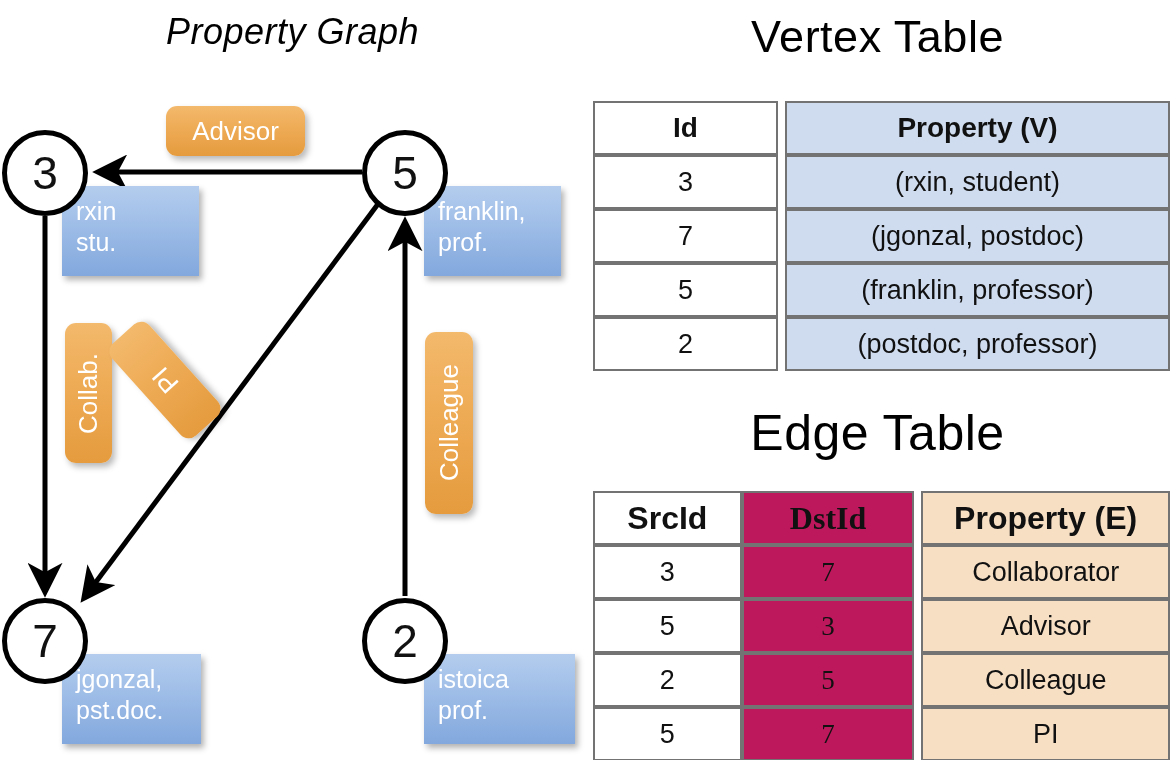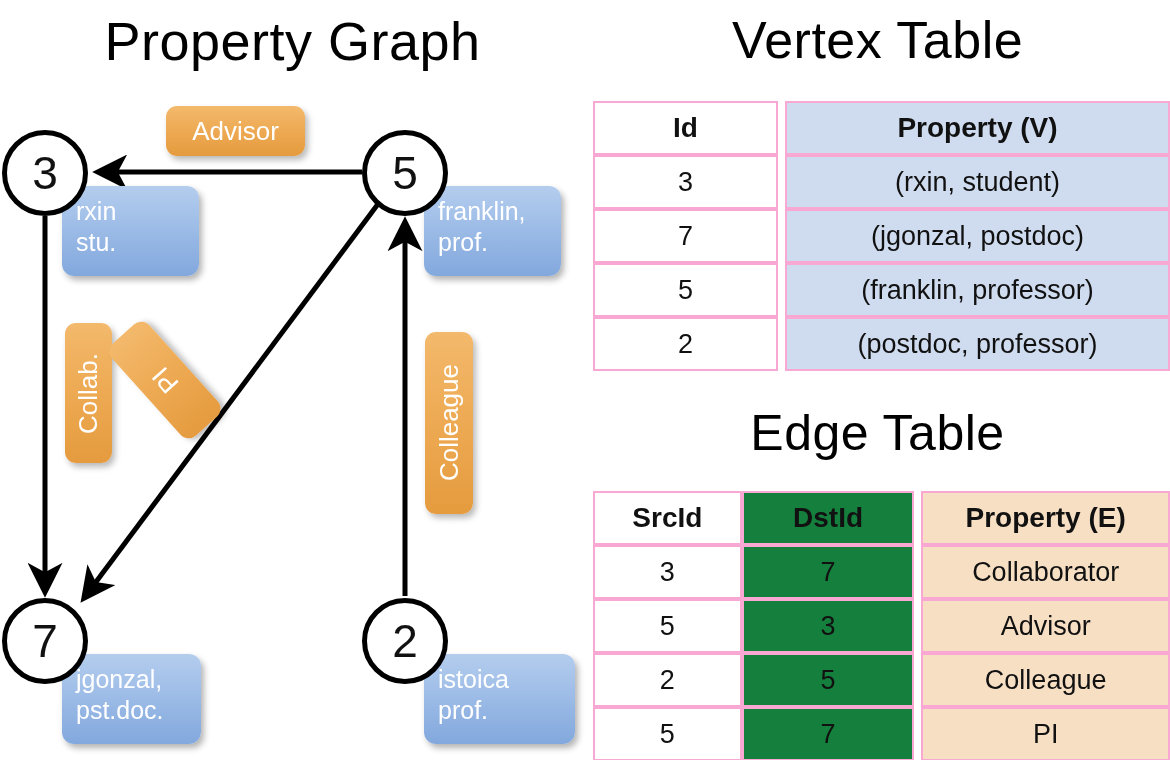--- a/index.html
+++ b/index.html
@@ -21,22 +21,22 @@
   
   .title {
     position: absolute;
     font-family: "Liberation Sans", sans-serif;
     font-weight: 300;
     color: #000000;
     letter-spacing: 0.5px;
     white-space: nowrap;
     line-height: 1;
   }
-  #title-property-graph { left: 0px;  top: 14px;  width: 585px; text-align: center; font-size: 54px; }
-  #title-vertex-table   { left: 585px; top: 14px; width: 585px; text-align: center; font-size: 52px; }
+  #title-property-graph { left: 0px;  top: 14px;  width: 585px; text-align: center; font-size: 36px; font-style: italic; }
+  #title-vertex-table   { left: 585px; top: 14px; width: 585px; text-align: center; font-size: 45px; }
   #title-edge-table     { left: 585px; top: 408px; width: 585px; text-align: center; font-size: 50px; }
 
   
   #graph { position: absolute; left: 0; top: 0; width: 585px; height: 760px; }
   #graph-edges { position: absolute; left: 0; top: 0; width: 585px; height: 760px; }
 
   .node {
     position: absolute;
     width: 86px; height: 86px;
     border: 5px solid #000000;
@@ -53,21 +53,21 @@
     line-height: 1;
   }
   #node-3 { left: 2px;   top: 130px; }
   #node-5 { left: 362px; top: 130px; }
   #node-7 { left: 2px;   top: 598px; }
   #node-2 { left: 362px; top: 598px; }
 
   
   .vbox {
     position: absolute;
-    border-radius: 12px;
+    border-radius: 0;
     background: linear-gradient(180deg, #b4cdee 0%, #a1bfe8 38%, #82a8dd 100%);
     box-shadow: 3px 4px 6px rgba(0,0,0,0.30);
     color: #ffffff;
     font-family: "Liberation Sans", sans-serif;
     font-weight: 300;
     font-size: 25px;
     line-height: 1.22;
     padding: 10px 0 0 14px;
     box-sizing: border-box;
     white-space: pre-line;
@@ -101,21 +101,21 @@
   .echip-vertical-label {
     writing-mode: vertical-rl;
     text-orientation: mixed;
     transform: rotate(180deg);
     display: block;
   }
 
   
   .tbl { position: absolute; border-collapse: separate; border-spacing: 0; }
   .tbl td {
-    border: 2px solid #f9a8d4;
+    border: 2px solid #737373;
     text-align: center;
     font-family: "Liberation Sans", sans-serif;
     font-weight: 300;
     color: #111111;
     padding: 0;
     box-sizing: border-box;
   }
   .tbl td.hd { font-weight: bold; }
   .spacer { border: none !important; background: transparent !important; width: 7px; padding: 0; }
 
@@ -123,23 +123,23 @@
   #vertex-table { left: 593px; top: 101px; }
   #vertex-table td { height: 54px; font-size: 27px; }
   #vertex-table td.c-id   { width: 185px; background: #ffffff; }
   #vertex-table td.c-prop { width: 385px; background: #cfdcef; }
   #vertex-table td.hd { font-size: 28px; }
 
   
   #edge-table { left: 593px; top: 491px; }
   #edge-table td { height: 54px; font-size: 27px; }
   #edge-table td.c-src  { width: 149px; background: #ffffff; }
-  #edge-table td.c-dst  { width: 173px; background: #15803d; }
+  #edge-table td.c-dst  { width: 173px; background: #be185d; font-family: Liberation Serif, serif; }
   #edge-table td.c-prop { width: 249px; background: #f7dfc4; }
-  #edge-table td.hd { font-size: 28px; }
+  #edge-table td.hd { font-size: 32px; }
 </style>
 </head>
 <body>
 
 <div id="page">
 
   <div class="title" id="title-property-graph">Property Graph</div>
   <div class="title" id="title-vertex-table">Vertex Table</div>
   <div class="title" id="title-edge-table">Edge Table</div>
 

